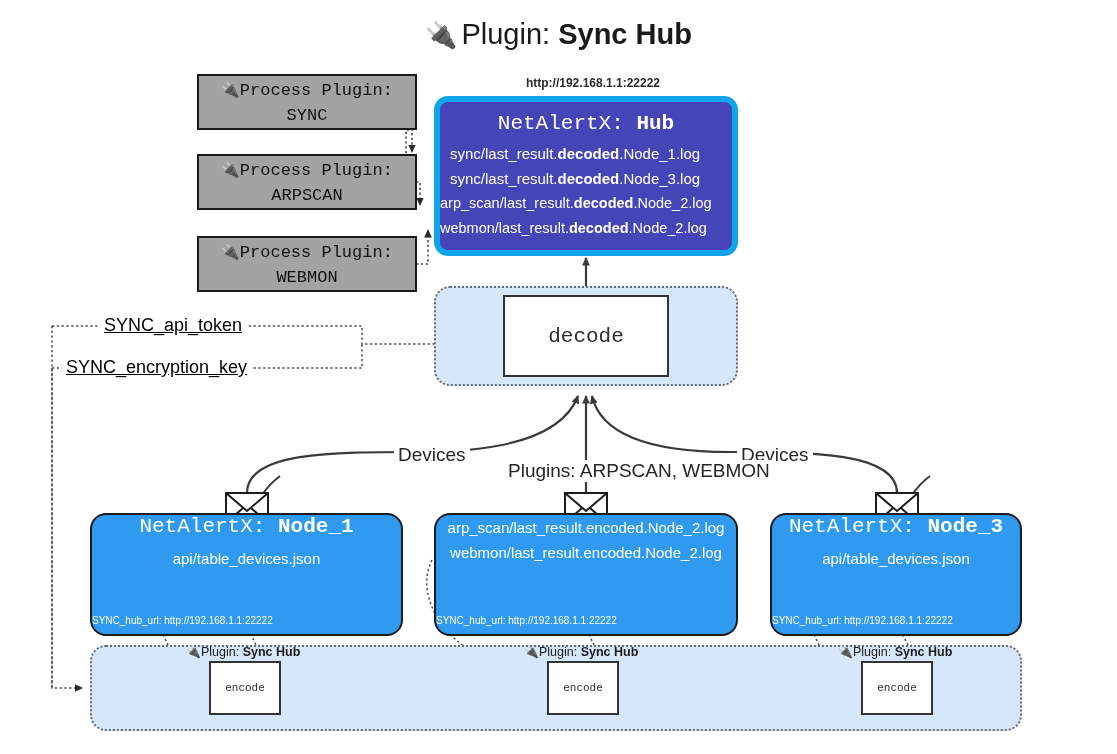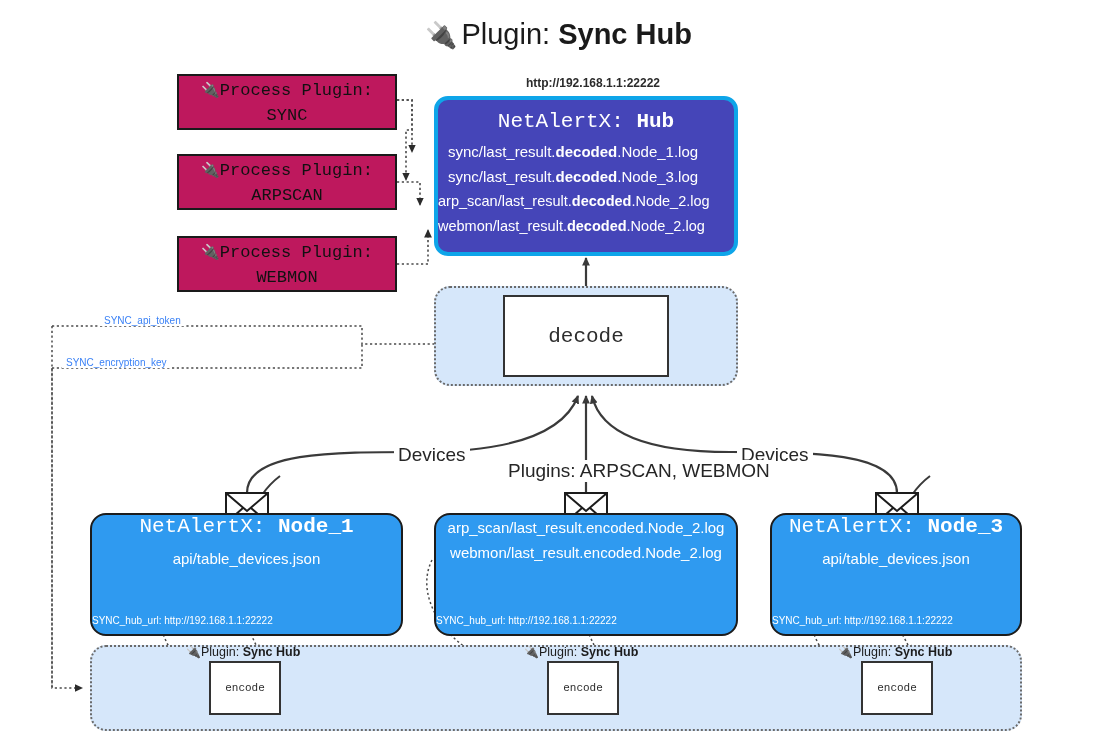--- a/index.html
+++ b/index.html
@@ -34,47 +34,48 @@
   }
   #title .plug { font-size: 26px; margin-right: 4px; }
   #title .strong { font-weight: bold; }
 
   
   .proc-box {
     box-sizing: border-box;
     width: 220px;
     height: 56px;
     border: 2px solid #1a1a1a;
-    background: #be185d;
+    background: #a3a3a3;
     font-family: "Liberation Mono", "DejaVu Sans Mono", monospace;
     font-size: 17px;
     line-height: 25px;
     text-align: center;
     padding-top: 2px;
     color: #111;
+    margin-left: 20px;
   }
   .proc-box .l1 { display: block; white-space: nowrap; }
   .proc-box .l2 { display: block; white-space: nowrap; }
   .proc-box .plug { font-family: "DejaVu Sans", sans-serif; font-size: 15px; }
 
   
   #hub-url {
     left: 443px; top: 76px;
     width: 300px;
     text-align: center;
     font-size: 12px;
     font-weight: bold;
     color: #2b2b2b;
   }
   #hub {
     box-sizing: border-box;
     left: 434px; top: 96px;
     width: 304px; height: 160px;
     background: #4545b8;
-    border: 4px solid #0ea5e9;
+    border: 6px solid #0ea5e9;
     border-radius: 14px;
     color: #ffffff;
     padding-top: 10px;
   }
   #hub .hub-title {
     text-align: center;
     font-family: "Liberation Mono", "DejaVu Sans Mono", monospace;
     font-size: 21px;
     letter-spacing: 0px;
     margin-bottom: 6px;
@@ -164,25 +165,26 @@
 
   
   .edge-label {
     font-size: 19px;
     color: #262626;
     background: #ffffff;
     padding: 0 4px;
     white-space: nowrap;
   }
   .token-label {
-    font-size: 10px;
-    color: #3b82f6;
+    font-size: 18px;
+    color: #000000;
     background: #ffffff;
     padding: 0 4px;
     white-space: nowrap;
+    text-decoration: underline;
   }
 </style>
 </head>
 <body>
 
 <svg id="canvas" viewBox="0 0 1117 754" xmlns="http://www.w3.org/2000/svg">
   <defs>
     <marker id="arrowSolid" markerWidth="9" markerHeight="9" refX="7.5" refY="4.5" orient="auto" markerUnits="userSpaceOnUse">
       <path d="M0,0.6 L8.5,4.5 L0,8.4 z" fill="#3a3a3a"></path>
     </marker>

